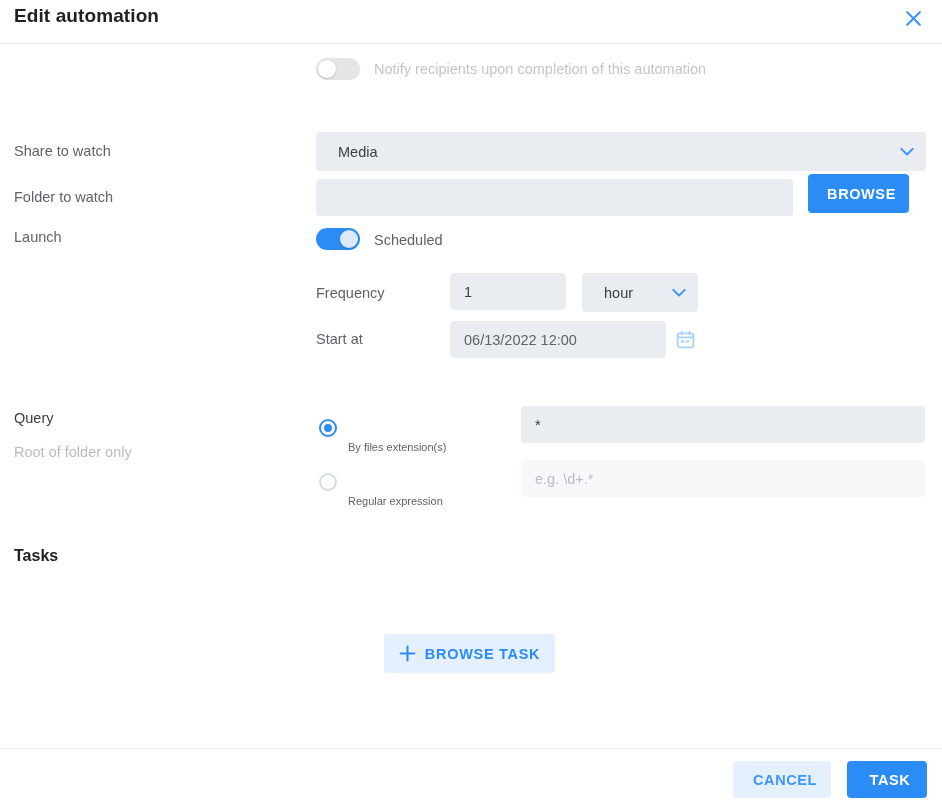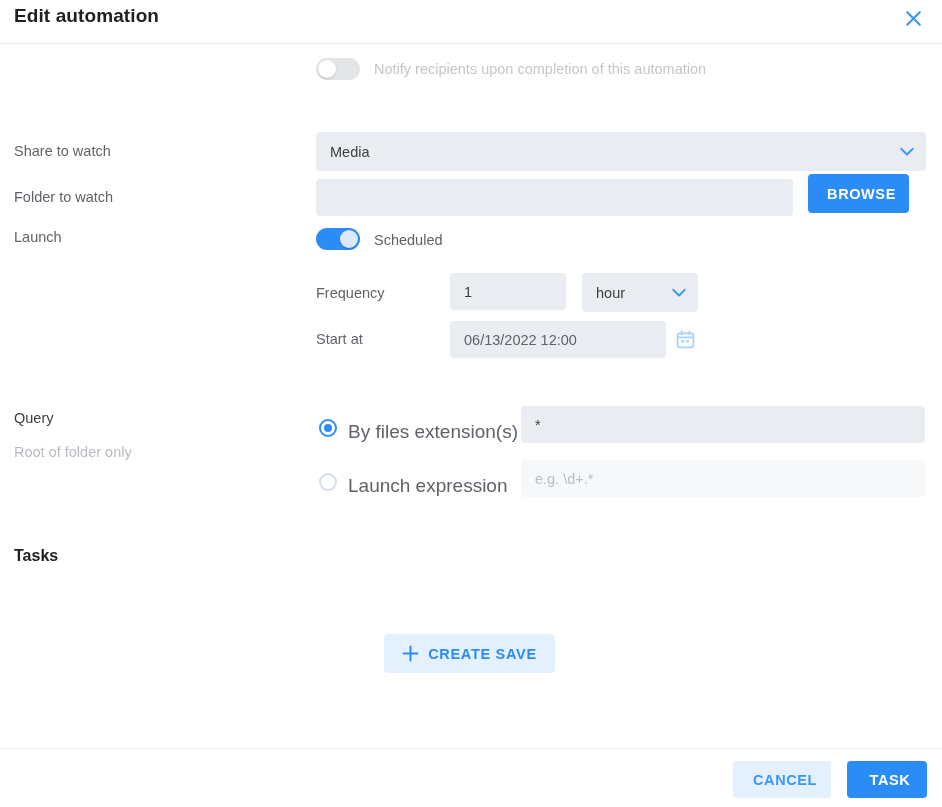--- a/index.html
+++ b/index.html
@@ -132,21 +132,21 @@
   .field.lighter { background: #f6f8fa; }
   .field::placeholder { color: #b9bec4; }
 
   .select-box {
     position: absolute;
     background: #e9edf1;
     border-radius: 4px;
     box-sizing: border-box;
     display: flex;
     align-items: center;
-    padding: 0 14px;
+    padding: 0 22px;
     font-size: 14.5px;
     color: #3c4043;
     cursor: pointer;
   }
   .select-box .caret {
     position: absolute;
     right: 12px;
     top: 50%;
     transform: translateY(-50%);
     display: flex;
@@ -193,24 +193,25 @@
     width: 8px; height: 8px;
     border-radius: 50%;
     background: #2b8cf6;
   }
   .radio.unchecked {
     border: 2px solid #d3dce5;
     background: #ffffff;
   }
   .radio-label {
     position: absolute;
-    font-size: 19px;
+    font-size: 11px;
     color: #5f6368;
     white-space: nowrap;
     cursor: pointer;
+    margin-top: 20px;
   }
 
   
   .section-title {
     position: absolute;
     left: 14px;
     top: 503px;
     font-size: 16px;
     font-weight: bold;
     color: #202124;
@@ -330,31 +331,31 @@
     </div>
 
     <div class="row-label strong" style="left:14px; top:366px;">Query</div>
     <div class="row-label muted" style="left:14px; top:400px;">Root of folder only</div>
 
     <div class="radio checked" style="left:319px; top:375px;"></div>
     <div class="radio-label" style="left:348px; top:377px;">By files extension(s)</div>
     <input class="field" style="left: 521px; top: 362px; width: 404px; height: 37px;" value="*">
 
     <div class="radio unchecked" style="left:319px; top:429px;"></div>
-    <div class="radio-label" style="left:348px; top:431px;">Launch expression</div>
+    <div class="radio-label" style="left:348px; top:431px;">Regular expression</div>
     <input class="field lighter" style="left: 521px; top: 416px; width: 404px; height: 37px;" placeholder="e.g. \d+.*">
 
     <div class="section-title">Tasks</div>
     <button class="create-task-btn">
       <span class="plus">
         <svg width="17" height="17" viewBox="0 0 17 17" aria-hidden="true">
           <path d="M8.5 1.6 V15.4 M1.6 8.5 H15.4" stroke="#2b8cf6" stroke-width="2" stroke-linecap="round"></path>
         </svg>
       </span>
-      <span class="ct-label">CREATE SAVE</span>
+      <span class="ct-label">BROWSE TASK</span>
     </button>
 
   </div>
 
   <div class="dialog-footer">
     <button class="btn btn-soft" style="left:733px; top:12px; width:98px; height:37px;">CANCEL</button>
     <button class="btn btn-primary" style="left:847px; top:12px; width:80px; height:37px;">TASK</button>
   </div>
 
 </div>

